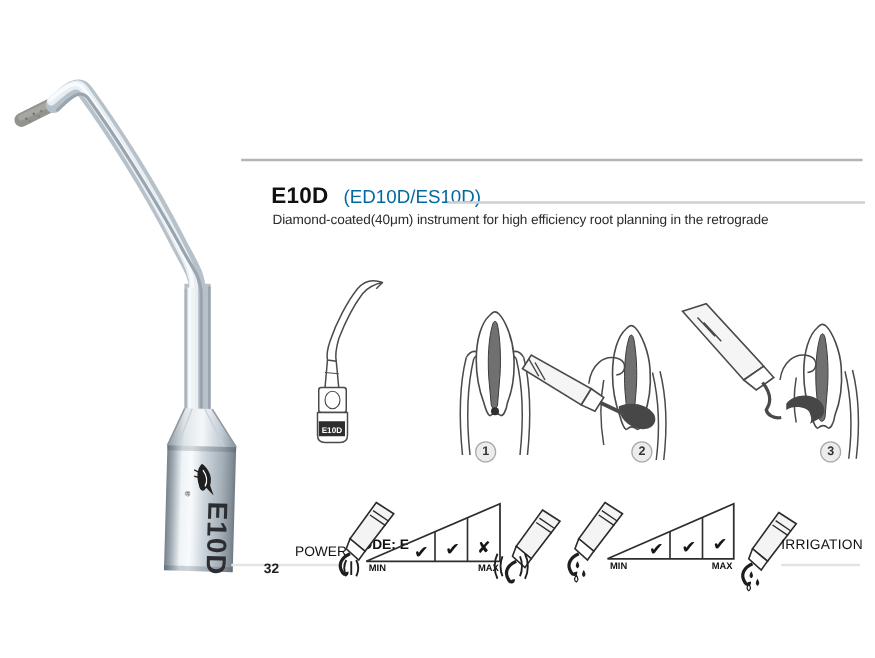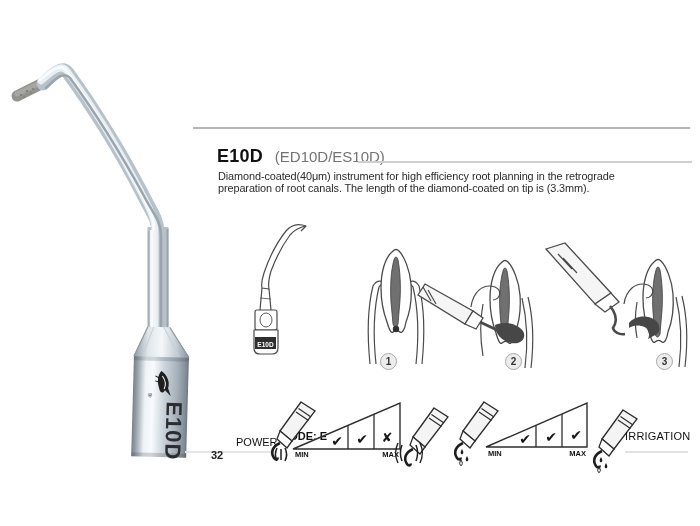--- a/index.html
+++ b/index.html
@@ -2,21 +2,21 @@
 <html><head>
 <meta charset="utf-8">
 <style>
   html,body{margin:0;padding:0;background:#fff;}
   .page{position:relative;width:700px;height:526px;background:#ffffff;overflow:hidden;
         font-family:"Liberation Sans",sans-serif;color:#1a1a1a;}
   .abs{position:absolute;}
   .rule-top{left:193px;top:127px;width:497px;height:2px;background:#b4b4b4;}
   .title-row{left:217px;top:146px;display:flex;align-items:baseline;white-space:nowrap;}
   .title{font-size:18px;font-weight:bold;letter-spacing:0.2px;color:#111;}
-  .variants{font-size:15px;font-weight:400;color:#737373;padding-left:12px;}
+  .variants{font-size:15px;font-weight:400;color:#0369a1;padding-left:12px;}
   .title-line{left:358px;top:161px;width:334px;height:2px;background:#cfcfcf;}
   .desc{left:218px;font-size:10.9px;letter-spacing:-0.1px;color:#2b2b2b;white-space:nowrap;}
   .desc1{top:170px;}
   .desc2{top:182px;}
   .badge{width:17px;height:17px;border-radius:50%;background:#ececec;border:1px solid #a9a9a9;
          font-size:10px;font-weight:bold;color:#333;display:flex;align-items:center;justify-content:center;
          box-sizing:border-box;}
   .mode-label{left:236px;top:430px;font-size:11px;font-weight:bold;color:#111;white-space:nowrap;margin-left:44px;}
   .power-label{left:236px;top:436px;font-size:11px;font-weight:normal;color:#111;}
   .power-underline{left:185px;top:451px;width:92px;height:2px;background:#e5e5e5;}
@@ -99,21 +99,20 @@
 
   <div class="abs rule-top"></div>
 
   <div class="abs title-row">
     <span class="title">E10D</span>
       <span class="variants">(ED10D/ES10D)</span>
   </div>
   <div class="abs title-line"></div>
 
   <div class="abs desc desc1">Diamond-coated(40μm) instrument for high efficiency root planning in the retrograde</div>
-  <div class="abs desc desc2">preparation of root canals. The length of the diamond-coated on tip is (3.3mm).</div>
 
   <svg class="abs" style="left:240px;top:218px;" width="90" height="140" viewBox="0 0 90 140">
     <g stroke="#4a4a4a" stroke-width="1.2" fill="#ffffff" stroke-linejoin="round">
       <path d="M 66,8 C 58,5 51,7 46,13 C 38,23 29,40 24,55 C 22,61 21,66 22,70 L 29,71
                C 28,66 29,60 31,53 C 36,40 44,25 50,17 C 55,11 61,9 66,8 Z"></path>
       <path d="M 66,8 L 61,13" fill="none"></path>
       <path d="M 22,70 L 20,92 M 29,71 L 31,92" fill="none"></path>
       <path d="M 20,80 L 31,81" fill="none" stroke-width="0.8"></path>
       <rect x="15" y="92" width="22" height="20" rx="2"></rect>
       <ellipse cx="26" cy="102" rx="6" ry="7" fill="none" stroke-width="0.9"></ellipse>

